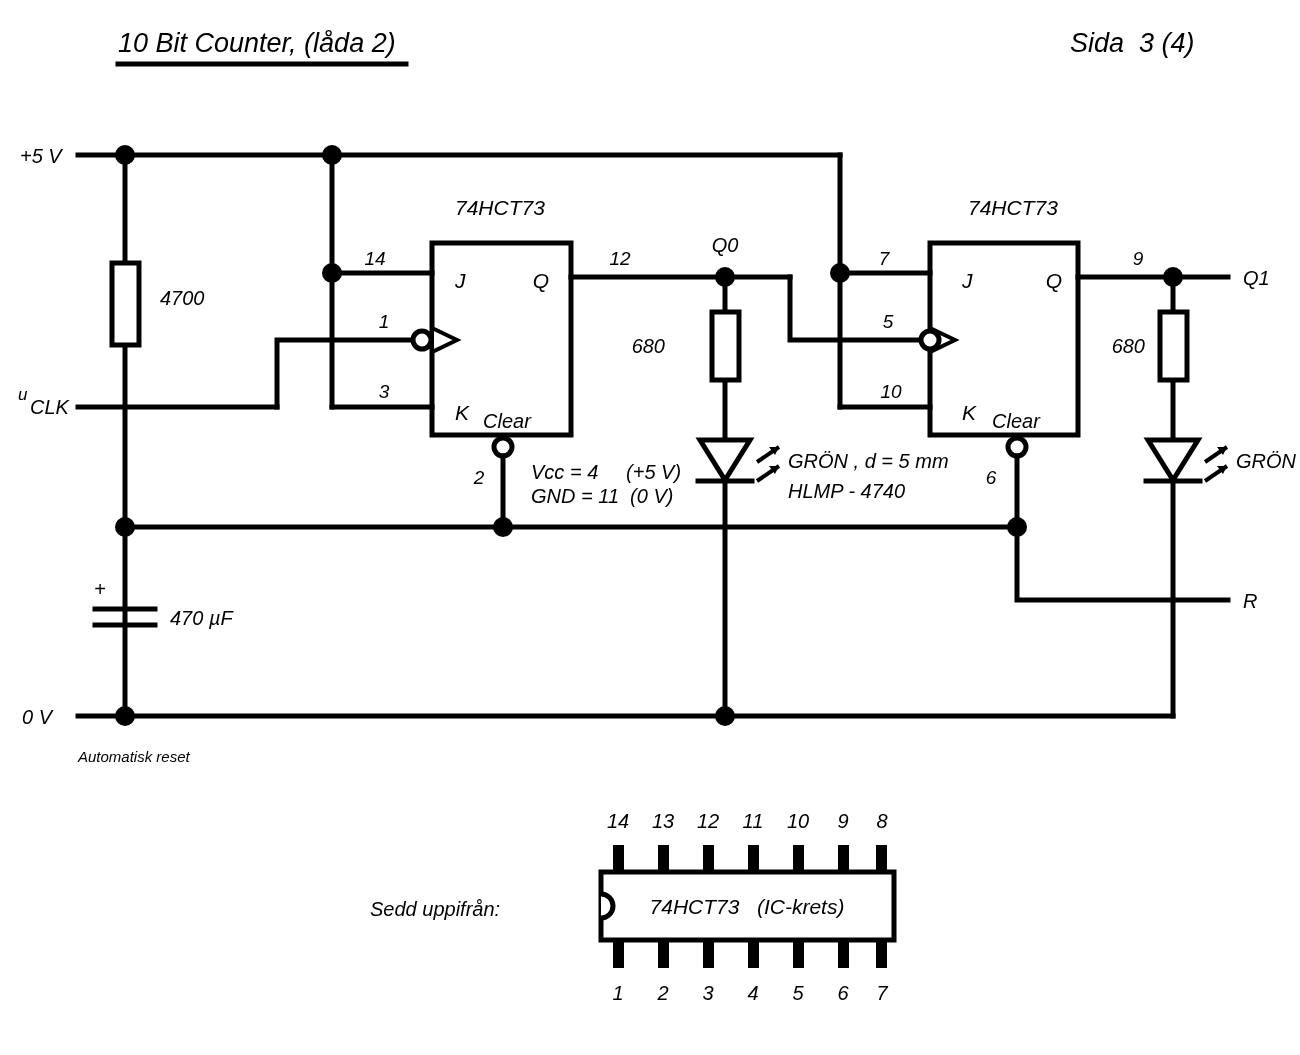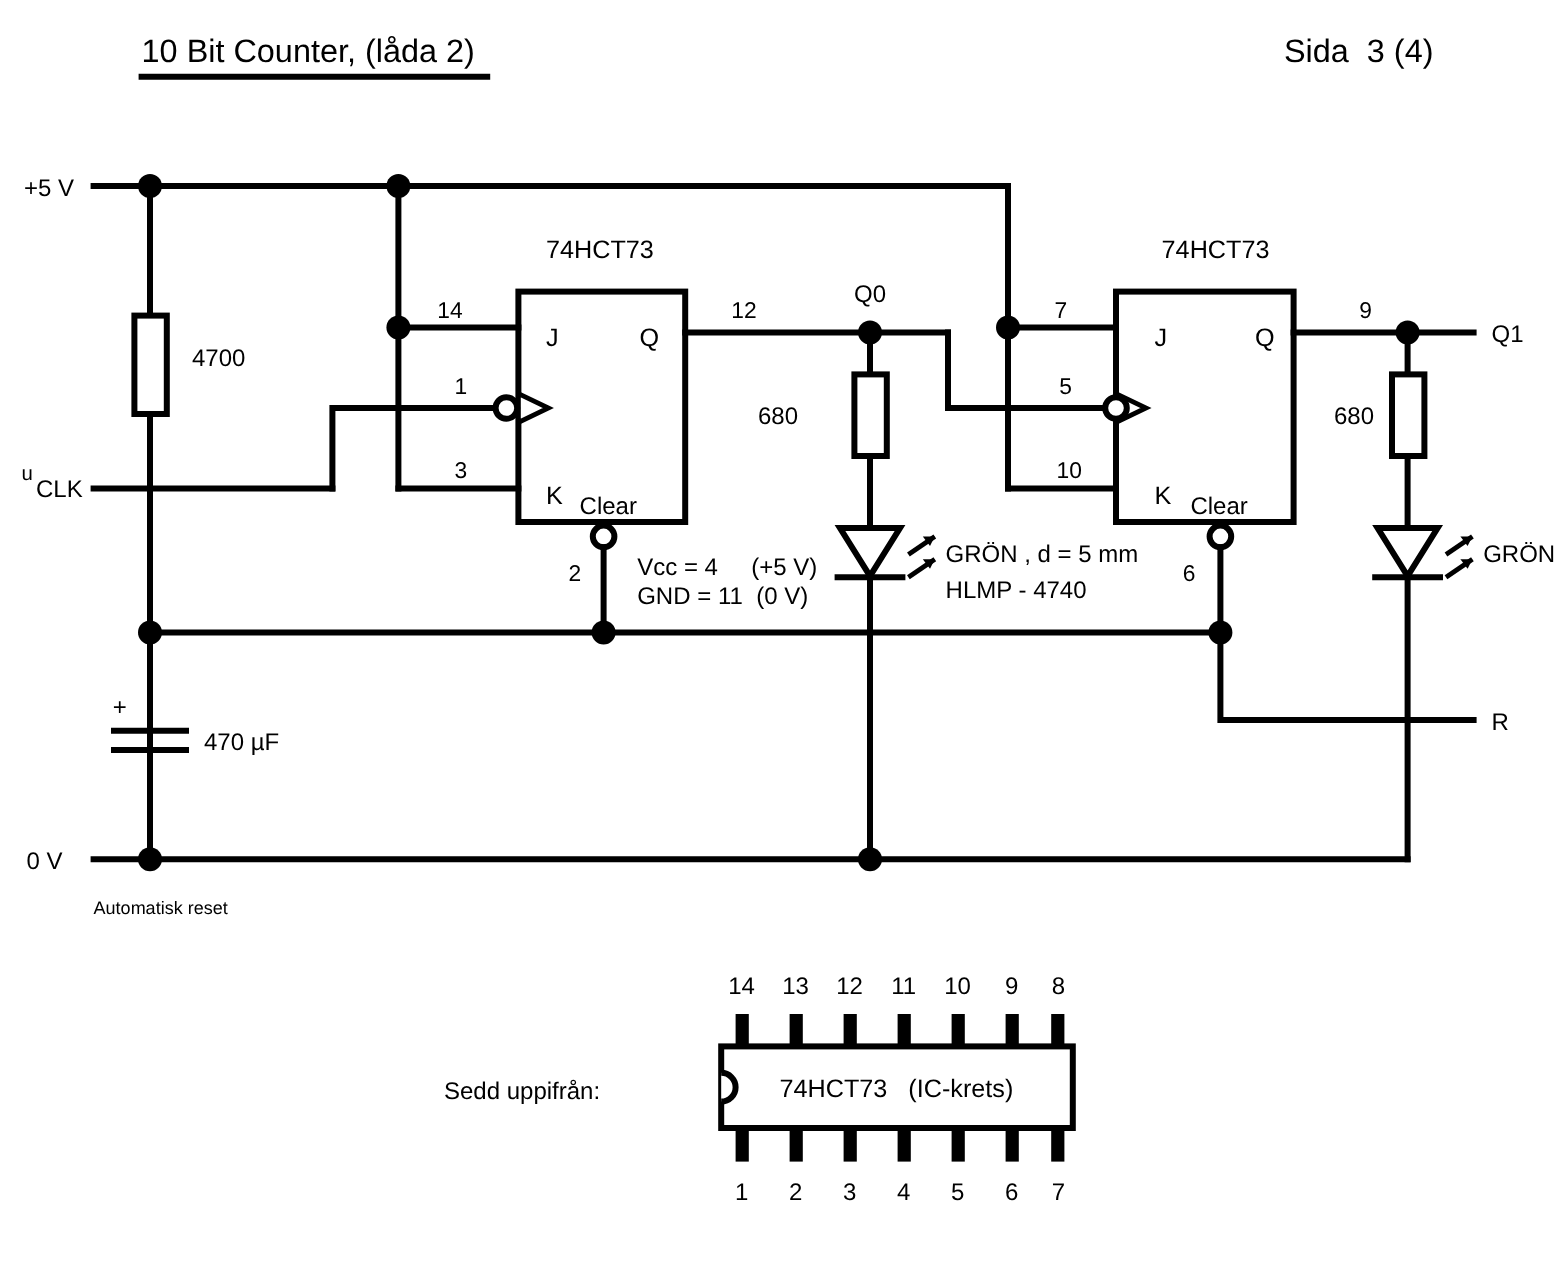--- a/index.html
+++ b/index.html
@@ -2,21 +2,21 @@
 <html><head>
 <meta charset="utf-8">
 <title>10 Bit Counter</title>
 <style>
   html,body{margin:0;padding:0;background:#ffffff;}
   body{
     font-family:"Liberation Sans", sans-serif;
     width:1300px;height:1055px;position:relative;overflow:hidden;
     color:#000;
   }
-  #sheet{position:absolute;left:0;top:0;width:1300px;height:1055px;}
+  #sheet{position:absolute;left:0;top:0;width:1300px;height:1055px;font-style:italic;}
   svg{display:block;}
   .wire{stroke:#000;stroke-width:5;fill:none;stroke-linecap:square;}
   .thin{stroke:#000;stroke-width:4;fill:none;}
   .box{stroke:#000;stroke-width:5;fill:#fff;}
   .dot{fill:#000;}
   .circ{fill:#fff;stroke:#000;stroke-width:5;}
   .tri{fill:#fff;stroke:#000;stroke-width:4;}
   .lbl{font-family:"Liberation Sans", sans-serif;font-size:20px;fill:#000;}
   .lbl-sm{font-family:"Liberation Sans", sans-serif;font-size:17px;fill:#000;}
   .lbl-pin{font-family:"Liberation Sans", sans-serif;font-size:19px;fill:#000;}

